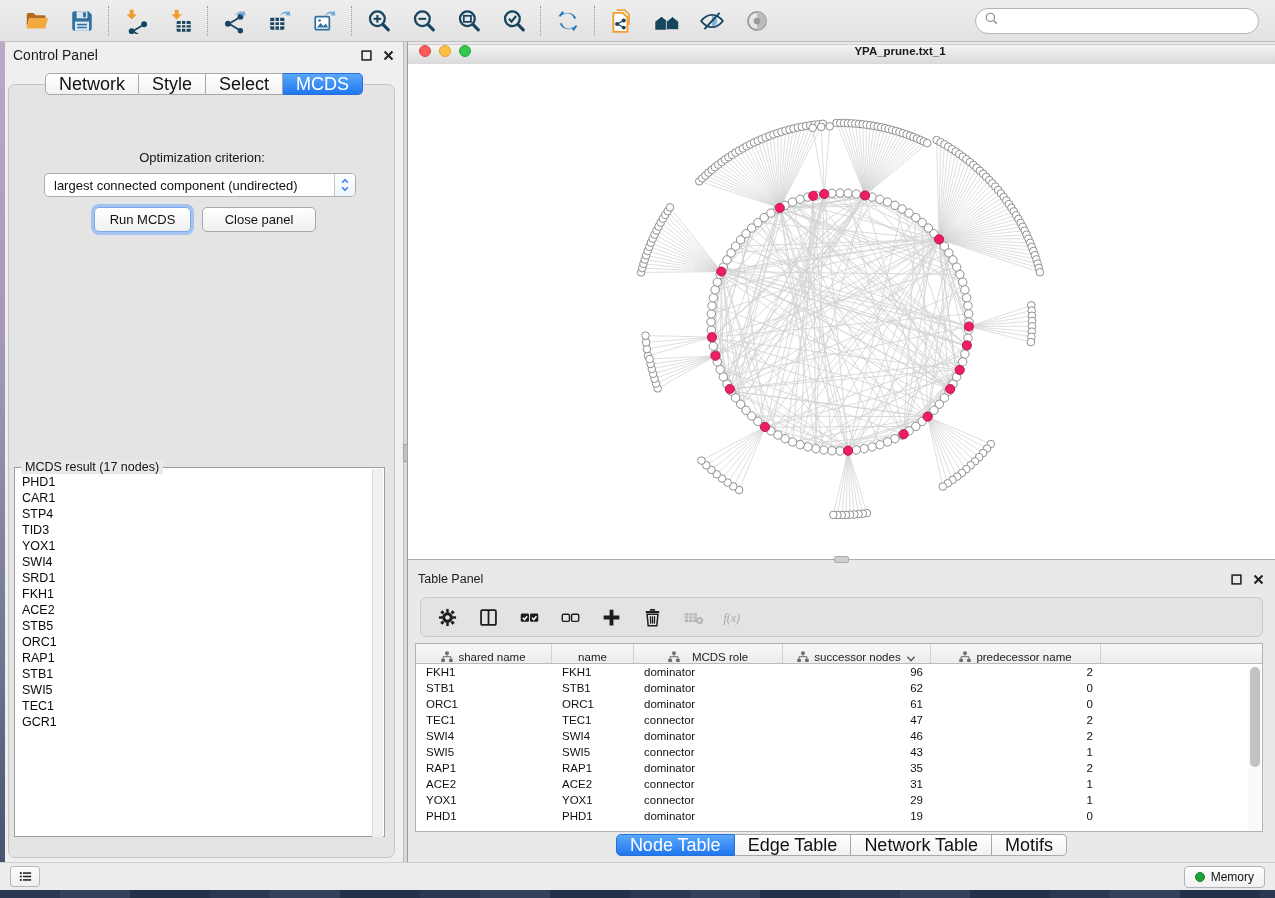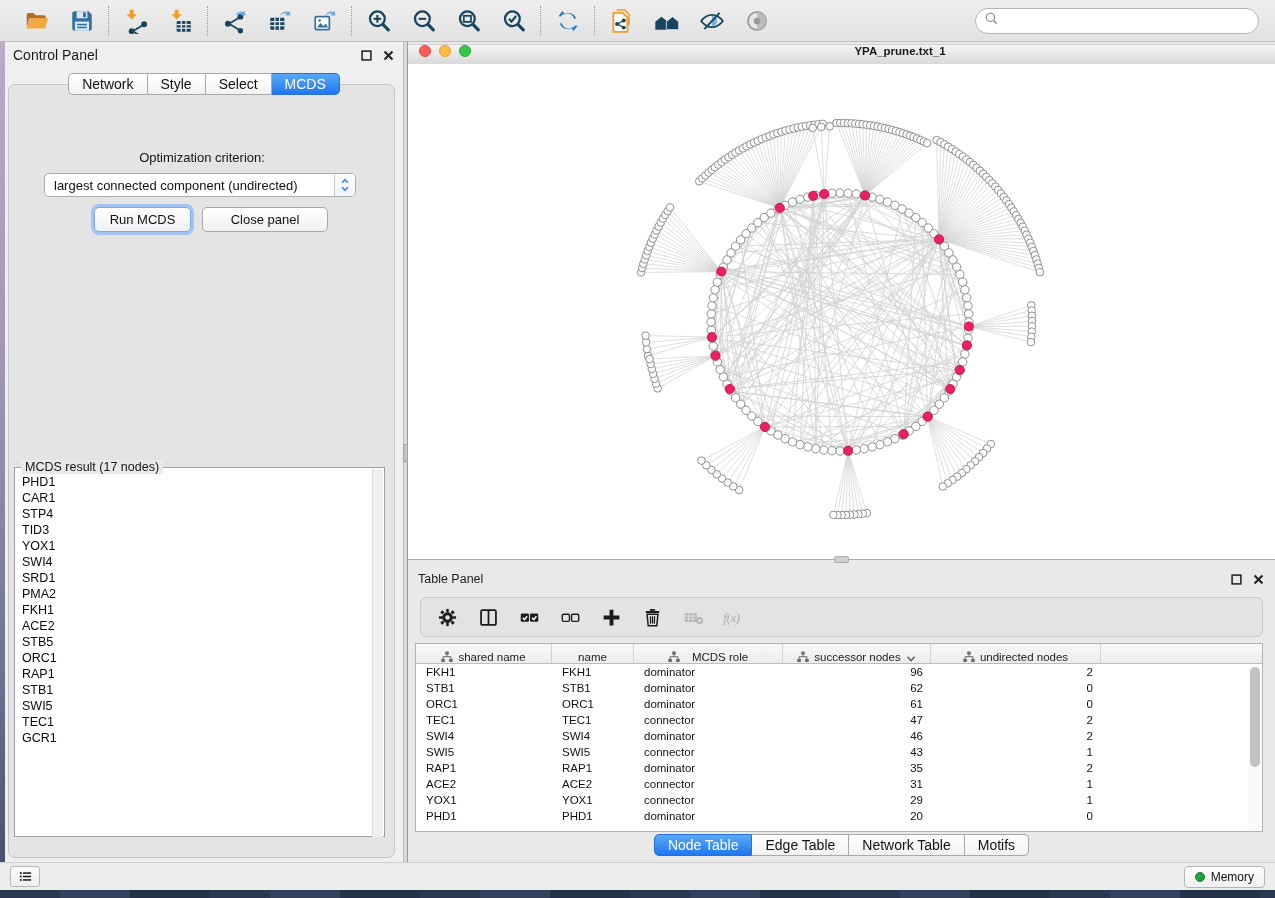--- a/index.html
+++ b/index.html
@@ -32,42 +32,42 @@
   #control-panel { left:5px; top:42px; width:398px; height:820px; background:#efefef; }
   .panel-header { position:absolute; left:0; top:0; width:100%; height:26px;
     display:flex; align-items:center; padding:0 8px; font-size:14px; color:#1c1c1c; }
   .win-btns { margin-left:auto; display:flex; gap:9px; align-items:center; }
   .win-btn { width:13px; height:13px; display:flex; align-items:center; justify-content:center; cursor:pointer; }
   .win-btn svg { width:11px; height:11px; }
 
   #cp-inner { position:absolute; left:3px; top:42px; width:387px; height:774px;
     background:#e4e4e4; border:1px solid #c6c6c6; border-radius:7px; }
   #cp-tabs { position:absolute; left:0; top:31px; width:100%; display:flex; justify-content:center; z-index:3; }
-  .seg-tab { height:22px; padding:0 13px; font-size:14px; display:flex; align-items:center;
+  .seg-tab { height:22px; padding:0 13px; font-size:18px; display:flex; align-items:center;
     background:linear-gradient(#ffffff,#f2f2f2); border:1px solid #a9a9a9; border-left:none;
     color:#111; cursor:pointer; }
   .seg-tab:first-child { border-left:1px solid #a9a9a9; border-radius:5px 0 0 5px; }
   .seg-tab:last-child { border-radius:0 5px 5px 0; }
   .seg-tab.active { background:linear-gradient(#5aa8fa,#1f77f0); color:#fff; border-color:#2a6fd8; }
 
   #opt-label { position:absolute; left:0; top:108px; width:394px; text-align:center;
     font-size:13px; color:#141414; }
   #criterion-dd { position:absolute; left:39px; top:131px; width:312px; height:24px;
     background:#fff; border:1px solid #adadad; border-radius:5px; display:flex; align-items:center;
     cursor:pointer; }
   #criterion-dd .dd-text { flex:1; font-size:13px; color:#111; padding-left:9px; white-space:nowrap; }
   #dd-spinner { width:21px; height:22px; border-left:1px solid #c9c9c9; border-radius:0 4px 4px 0;
     background:linear-gradient(#fdfeff,#eef4fd); display:flex; align-items:center; justify-content:center; }
   #dd-spinner svg { width:12px; height:18px; }
 
   .cp-btn { position:absolute; top:165px; height:25px; background:linear-gradient(#ffffff,#f0f0f0);
     border:1px solid #a8a8a8; border-radius:5px; font-size:13px; color:#111;
     display:flex; align-items:center; justify-content:center; cursor:pointer; }
   #run-btn { left:89px; width:97px; box-shadow:0 0 0 3px rgba(110,170,250,.55); border-color:#7aa8e8; }
-  #close-btn { left:197px; width:126px; }
+  #close-btn { left:197px; width:114px; }
 
   #mcds-box { position:absolute; left:9px; top:425px; width:371px; height:370px;
     background:#fff; border:1px solid #9f9f9f; }
   #mcds-box-title { position:absolute; left:6px; top:-8px; background:#e9e9e9;
     padding:0 4px; font-size:12.5px; color:#141414; }
   #mcds-list { position:absolute; left:2px; top:6px; width:352px; bottom:4px; overflow:hidden; }
   .mcds-item { font-size:12.5px; line-height:16px; color:#090909; padding-left:5px; cursor:default; }
   #mcds-scroll { position:absolute; right:1px; top:1px; width:11px; height:368px;
     background:#f0f0f0; border-left:1px solid #dcdcdc; }
 
@@ -357,21 +357,20 @@
     <div id="mcds-box">
       <div id="mcds-box-title">MCDS result (17 nodes)</div>
       <div id="mcds-list">
           <div class="mcds-item">PHD1</div>
           <div class="mcds-item">CAR1</div>
           <div class="mcds-item">STP4</div>
           <div class="mcds-item">TID3</div>
           <div class="mcds-item">YOX1</div>
           <div class="mcds-item">SWI4</div>
           <div class="mcds-item">SRD1</div>
-          <div class="mcds-item">PMA2</div>
           <div class="mcds-item">FKH1</div>
           <div class="mcds-item">ACE2</div>
           <div class="mcds-item">STB5</div>
           <div class="mcds-item">ORC1</div>
           <div class="mcds-item">RAP1</div>
           <div class="mcds-item">STB1</div>
           <div class="mcds-item">SWI5</div>
           <div class="mcds-item">TEC1</div>
           <div class="mcds-item">GCR1</div>
         </div>
@@ -1214,21 +1213,21 @@
             </div>
             <div class="th" style="width: 170px; flex: 0 0 auto;">
               <svg class="col-ic" viewBox="0 0 12 12">
                 <path d="M6 3.7v2M2.1 7.8V5.7h7.8v2.1" stroke="#6b6b6b" fill="none" stroke-width="1"></path>
                 <g fill="#6b6b6b">
                   <rect x="4.2" y="0.5" width="3.6" height="3.2" rx="0.6"></rect>
                   <rect x="0.3" y="7.8" width="3.6" height="3.2" rx="0.6"></rect>
                   <rect x="8.1" y="7.8" width="3.6" height="3.2" rx="0.6"></rect>
                 </g>
               </svg>
-              <span>undirected nodes</span>
+              <span>predecessor name</span>
             </div>
             <div class="th filler"></div>
           </div>
         <div id="tbl-body">
             <div class="tr">
               <div class="td left" style="width: 136px; flex: 0 0 auto;">FKH1</div>
               <div class="td left" style="width: 82px; flex: 0 0 auto;">FKH1</div>
               <div class="td left" style="width: 149px; flex: 0 0 auto;">dominator</div>
               <div class="td right" style="width: 148px; flex: 0 0 auto;">96</div>
               <div class="td right" style="width: 170px; flex: 0 0 auto;">2</div>
@@ -1286,21 +1285,21 @@
               <div class="td left" style="width: 136px; flex: 0 0 auto;">YOX1</div>
               <div class="td left" style="width: 82px; flex: 0 0 auto;">YOX1</div>
               <div class="td left" style="width: 149px; flex: 0 0 auto;">connector</div>
               <div class="td right" style="width: 148px; flex: 0 0 auto;">29</div>
               <div class="td right" style="width: 170px; flex: 0 0 auto;">1</div>
             </div>
             <div class="tr">
               <div class="td left" style="width: 136px; flex: 0 0 auto;">PHD1</div>
               <div class="td left" style="width: 82px; flex: 0 0 auto;">PHD1</div>
               <div class="td left" style="width: 149px; flex: 0 0 auto;">dominator</div>
-              <div class="td right" style="width: 148px; flex: 0 0 auto;">20</div>
+              <div class="td right" style="width: 148px; flex: 0 0 auto;">19</div>
               <div class="td right" style="width: 170px; flex: 0 0 auto;">0</div>
             </div>
           </div>
         <div id="tbl-vscroll">
           <div id="tbl-thumb"></div>
         </div>
       </div>
       <div id="tp-tabs">
           <div class="seg-tab active">Node Table</div>
           <div class="seg-tab">Edge Table</div>

